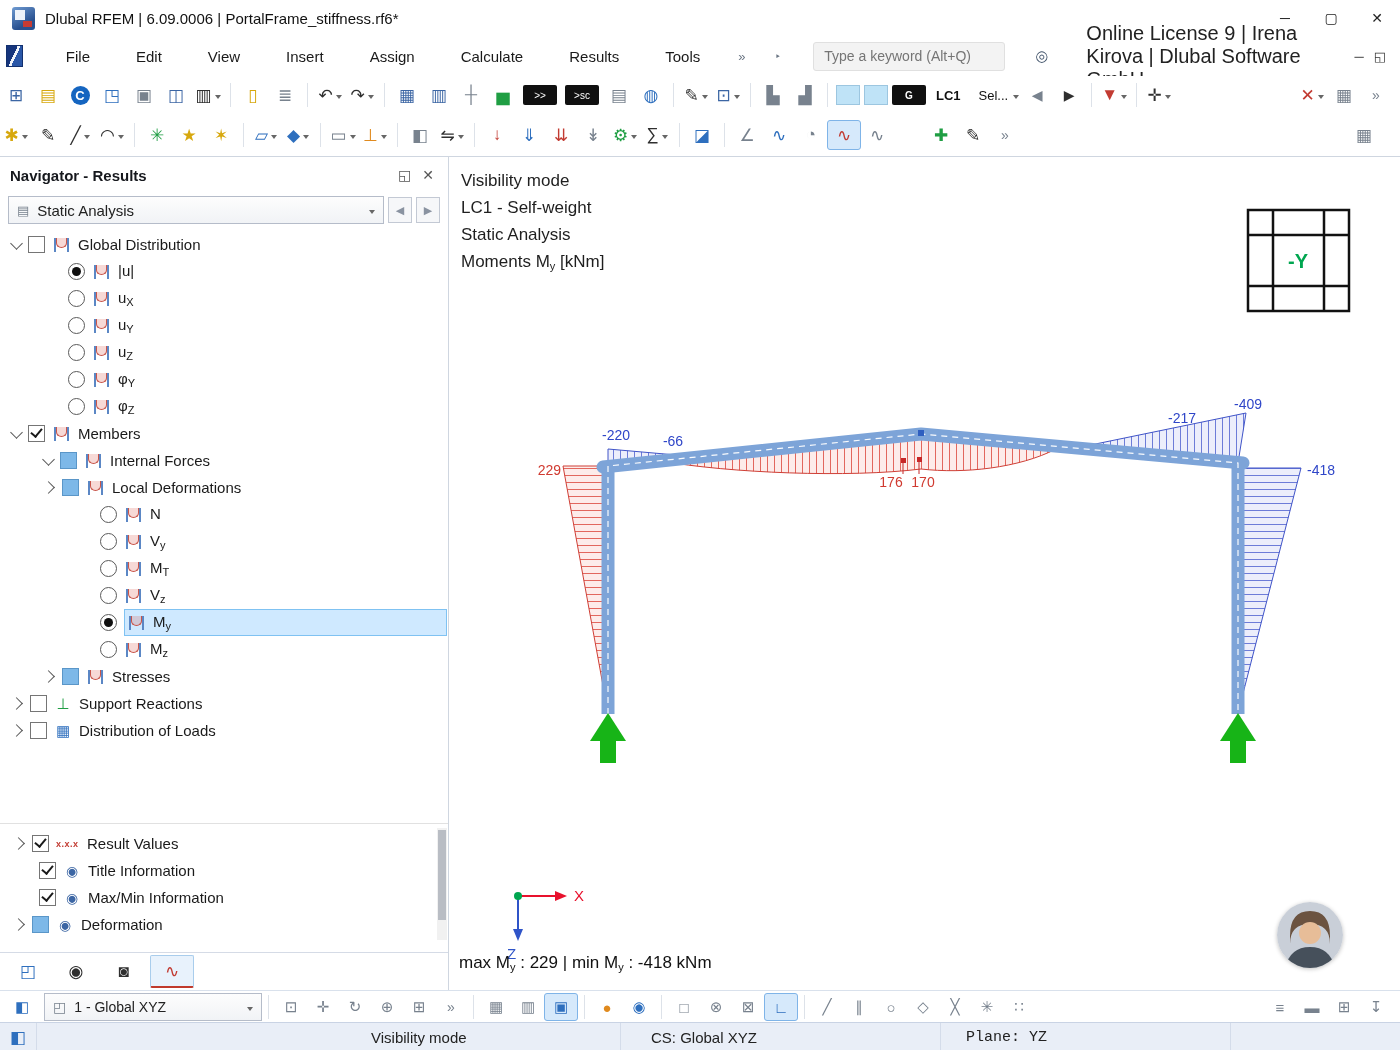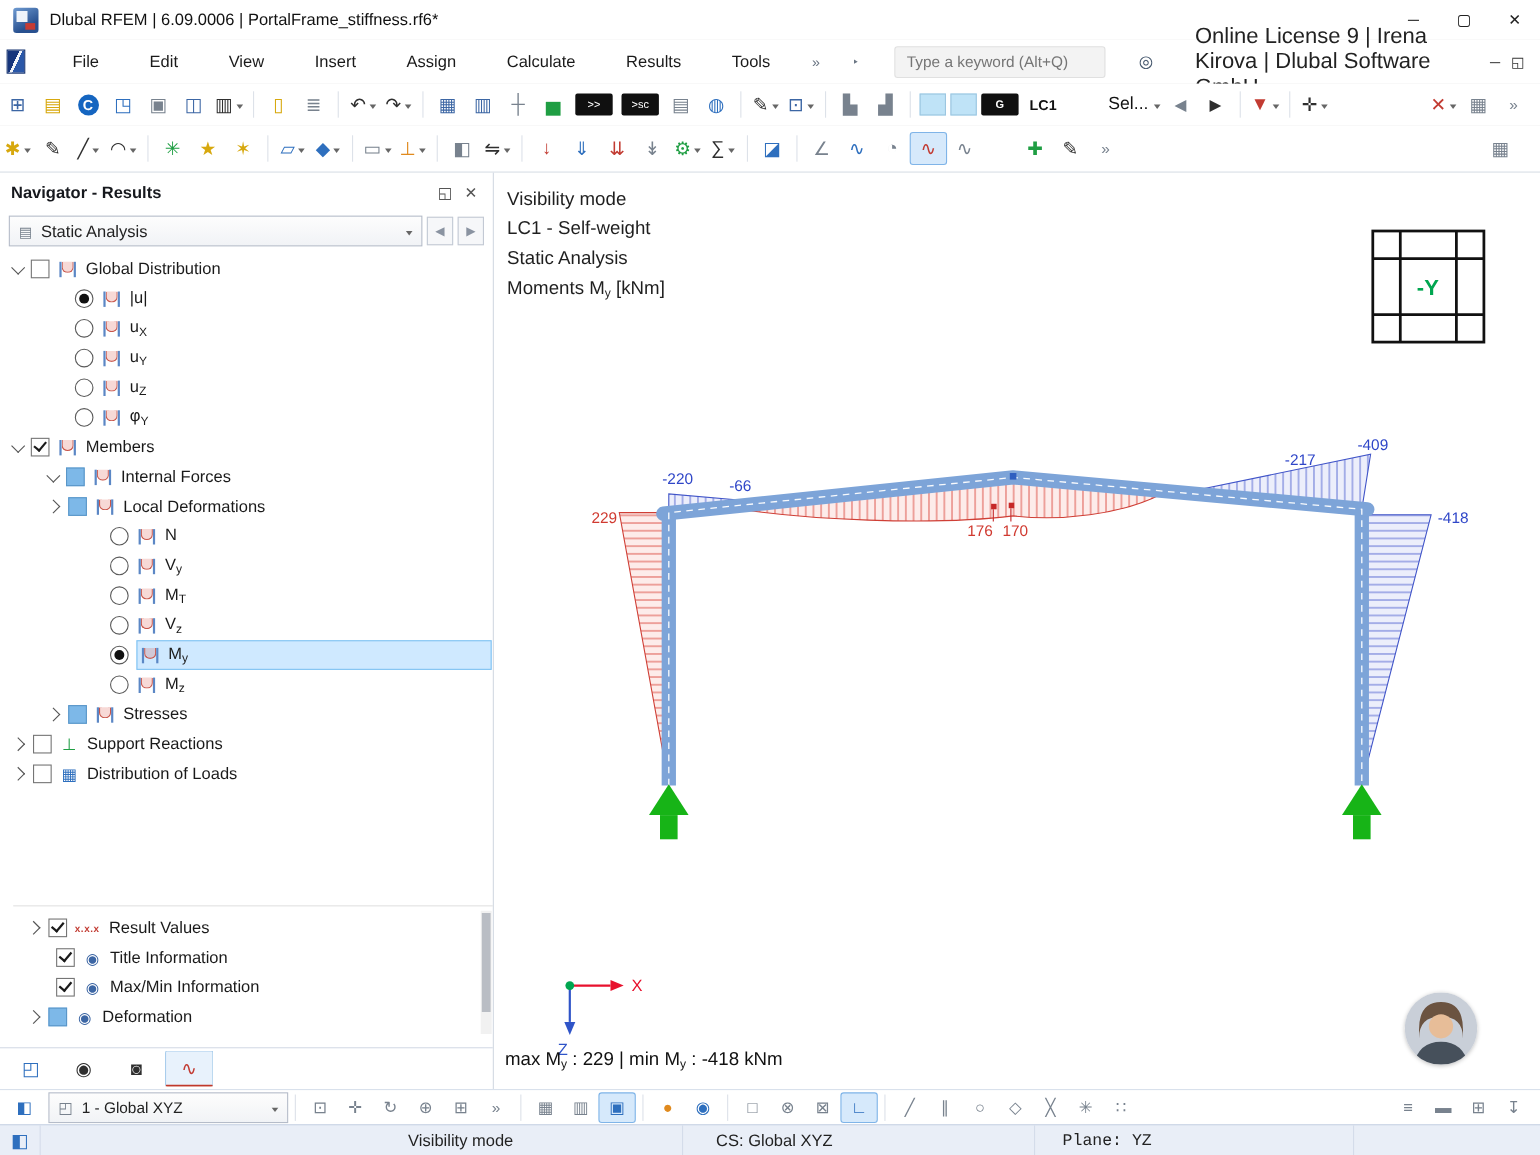--- a/index.html
+++ b/index.html
@@ -28,21 +28,21 @@
   .tb2{top:114px;height:42px;border-bottom:1px solid #cfd6e0;}
   .tb{height:28px;min-width:28px;padding:0 2px;display:inline-flex;align-items:center;justify-content:center;font-size:17px;color:#3c66a4;border-radius:3px;position:relative;}
   .tb b{font-weight:normal;}
   .tb.sm b{font-size:14px;}
   .caret{display:inline-block;width:0;height:0;border:3px solid transparent;border-top:4px solid #666;margin:7px 0 0 3px;}
   .vsep{width:1px;height:24px;background:#dde2e9;margin:0 6px;flex:0 0 1px;}
   .red{color:#c23b32}.green{color:#1f9e43}.yellow{color:#d7a80e}.gray{color:#78828e}.dark{color:#2f2f2f}.orange{color:#e08a1e}.blue2{color:#2e6fbe}
   .kbd{background:#101010;color:#fff;font-size:10px;font-weight:bold;border-radius:2px;height:20px;min-width:26px;display:inline-flex;align-items:center;justify-content:center;padding:0 4px;margin:0 2px;}
   .swatch{width:22px;height:18px;background:#bfe3f7;border:1px solid #9cc6e0;margin:0 2px;}
   .lc-label{font-size:13px;font-weight:bold;color:#111;padding:0 8px;}
-  .sel-label{font-size:16px;color:#111;padding:0 2px 0 8px;margin-left:29px;}
+  .sel-label{font-size:13px;color:#111;padding:0 2px 0 8px;}
   .tb.active{background:#d6e9fb;border:1px solid #7fb4e8;}
   .spacer{flex:1;}
   
   .main{position:absolute;left:0;top:157px;width:1400px;height:833px;display:flex;}
   
   .nav{width:448px;flex:0 0 448px;background:#fff;border-right:1px solid #cfd6e0;display:flex;flex-direction:column;position:relative;}
   .nav-header{height:36px;display:flex;align-items:center;padding:0 10px;font-weight:bold;font-size:15px;color:#16181d;}
   .nh-ic{margin-left:auto;color:#555;font-size:14px;padding:0 7px;font-weight:normal;}
   .nh-ic2{color:#555;font-size:14px;padding:0 4px;font-weight:normal;}
   .combo-row{height:34px;display:flex;align-items:center;padding:0 8px;gap:4px;}
@@ -61,21 +61,21 @@
   .cb.part{background:#7db8e8;border-color:#5a96c8;}
   .radio{width:15px;height:15px;border:1px solid #5a5a5a;border-radius:50%;background:#fff;flex:0 0 15px;position:relative;}
   .radio.on::after{content:"";position:absolute;left:3px;top:3px;right:3px;bottom:3px;background:#101010;border-radius:50%;}
   .ticon{position:relative;width:19px;height:16px;flex:0 0 19px;}
   .ticon::before{content:"";position:absolute;left:2px;right:2px;top:1px;bottom:1px;border-left:2px solid #5b87c5;border-right:2px solid #5b87c5;}
   .ticon::after{content:"";position:absolute;left:4px;right:4px;top:1px;height:9px;background:rgba(220,80,70,.22);border:1px solid #c8554a;border-top:none;border-radius:0 0 60% 60%;}
   .gi{font-size:15px;flex:0 0 18px;text-align:center;}
   .tlabel{white-space:nowrap;}
   .ss{font-size:11px;vertical-align:-3px;}
   .hl{display:flex;align-items:center;gap:7px;background:#cfe9ff;border:1px solid #7fc2f2;flex:1;height:25px;padding-left:2px;margin-right:1px;}
-  .lower{position:relative;border-top:1px solid #e1e1e1;padding-top:6px;height:122px;margin-left:12px;}
+  .lower{position:relative;border-top:1px solid #e1e1e1;padding-top:6px;height:122px;}
   .lrow{display:flex;align-items:center;height:27px;gap:7px;padding-left:14px;font-size:15px;}
   .lrow.noch{padding-left:39px;}
   .xxx{color:#c23b32;font-size:9px;font-weight:bold;letter-spacing:.5px;flex:0 0 24px;}
   .eyeic{color:#3c66a4;font-size:14px;flex:0 0 18px;text-align:center;}
   .vscroll{position:absolute;right:1px;top:4px;width:10px;height:112px;background:#f1f1f1;}
   .vthumb{position:absolute;left:1px;top:2px;width:8px;height:90px;background:#b9bdc4;}
   .nav-tabs{height:37px;border-top:1px solid #d5dbe6;display:flex;align-items:center;gap:4px;padding-left:6px;}
   .ntab{width:42px;height:30px;display:flex;align-items:center;justify-content:center;font-size:17px;border:1px solid transparent;border-radius:2px;}
   .ntab.on{background:#e8f2fc;border-color:#a9cdec;border-bottom:2px solid #c0392b;}
   
@@ -415,20 +415,25 @@
         <div class="trow rad1">
           <span class="radio"></span>
             <span class="ticon"></span>
           <span class="tlabel"><span>u</span><span class="ss">Z</span></span>
         </div>
         <div class="trow rad1">
           <span class="radio"></span>
             <span class="ticon"></span>
           <span class="tlabel"><span>φ</span><span class="ss">Y</span></span>
         </div>
+        <div class="trow rad1">
+          <span class="radio"></span>
+            <span class="ticon"></span>
+          <span class="tlabel"><span>φ</span><span class="ss">Z</span></span>
+        </div>
 
         <div class="trow">
           <span class="chev"></span>
           <span class="cb checked"></span>
           <span class="ticon"></span>
           <span class="tlabel">Members</span>
         </div>
         <div class="trow ind1">
           <span class="chev"></span>
           <span class="cb part"></span>

